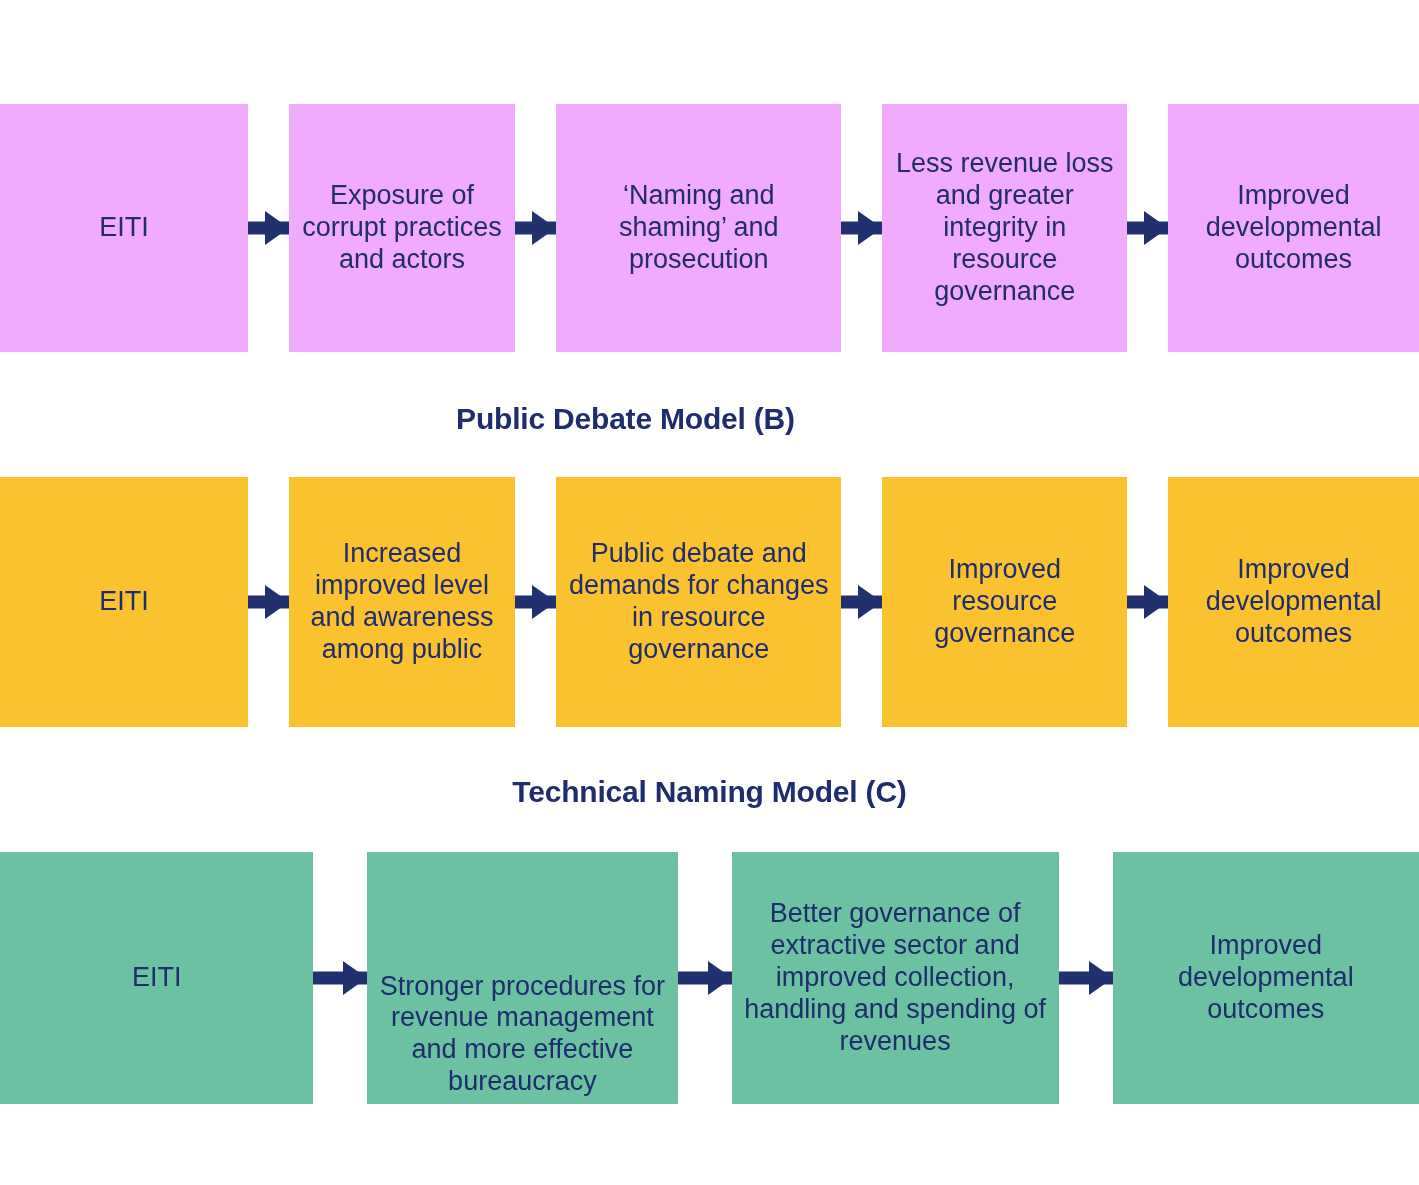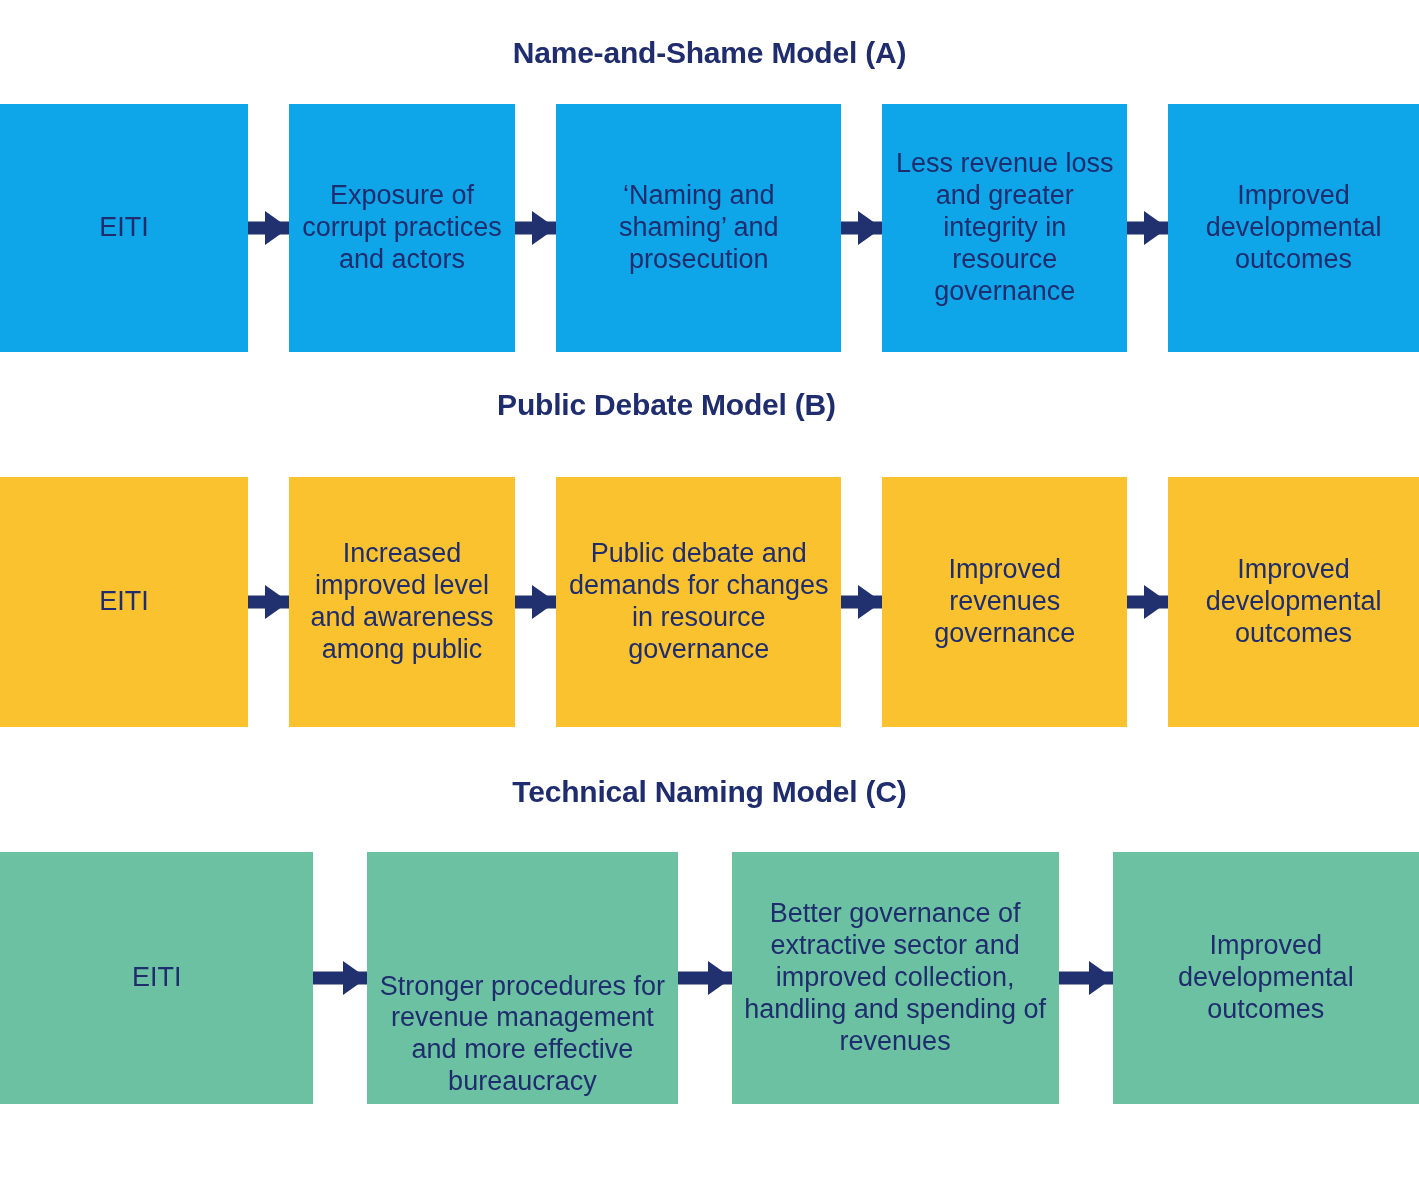--- a/index.html
+++ b/index.html
@@ -80,24 +80,24 @@
     width: 0;
     height: 0;
     border-top: 17px solid transparent;
     border-bottom: 17px solid transparent;
     border-left: 24px solid #21306f;
   }
 
   
   #section-a-title { position: absolute; left: 0; top: 38px; width: 1419px; }
   #row-a { position: absolute; left: 0; top: 104px; width: 1419px; height: 248px; }
-  #row-a .node { background: #0ea5e9; }
-
-  
-  #section-b-title { position: absolute; left: 0; top: 390px; width: 1251px; margin-left: 41px; }
+  #row-a .node { background: #f0abfc; }
+
+  
+  #section-b-title { position: absolute; left: 0; top: 404px; width: 1251px; }
   #row-b { position: absolute; left: 0; top: 477px; width: 1419px; height: 250px; }
   #row-b .node { background: #f9c22e; }
 
   
   #section-c-title { position: absolute; left: 0; top: 777px; width: 1419px; }
   #row-c { position: absolute; left: 0; top: 852px; width: 1419px; height: 252px; }
   #row-c .node { background: #6bc1a1; }
 
   
   .w-a-1 { width: 253px; }
@@ -112,21 +112,20 @@
   .w-c-gap { width: 54px; }
   .w-c-2 { width: 313px; align-items: flex-end; }
   .w-c-3 { width: 330px; }
   .w-c-4 { width: 309px; }
 </style>
 </head>
 <body>
 
 <div class="page">
 
-  <div class="model-title" id="section-a-title">Name-and-Shame Model (A)</div>
 
   <div class="row" id="row-a">
     <div class="node w-a-1">
       <span class="node-text">EITI</span>
     </div>
     <div class="arrow w-a-gap">
       <span class="shaft" style="width:41px"></span>
       <span class="head"></span>
     </div>
     <div class="node w-a-2">
@@ -173,21 +172,21 @@
       <span class="head"></span>
     </div>
     <div class="node w-a-3">
       <span class="node-text">Public debate and demands for changes in resource governance</span>
     </div>
     <div class="arrow w-a-gap">
       <span class="shaft" style="width:41px"></span>
       <span class="head"></span>
     </div>
     <div class="node w-a-4">
-      <span class="node-text">Improved revenues governance</span>
+      <span class="node-text">Improved resource governance</span>
     </div>
     <div class="arrow w-a-gap">
       <span class="shaft" style="width:41px"></span>
       <span class="head"></span>
     </div>
     <div class="node w-a-5">
       <span class="node-text">Improved developmental outcomes</span>
     </div>
   </div>
 

